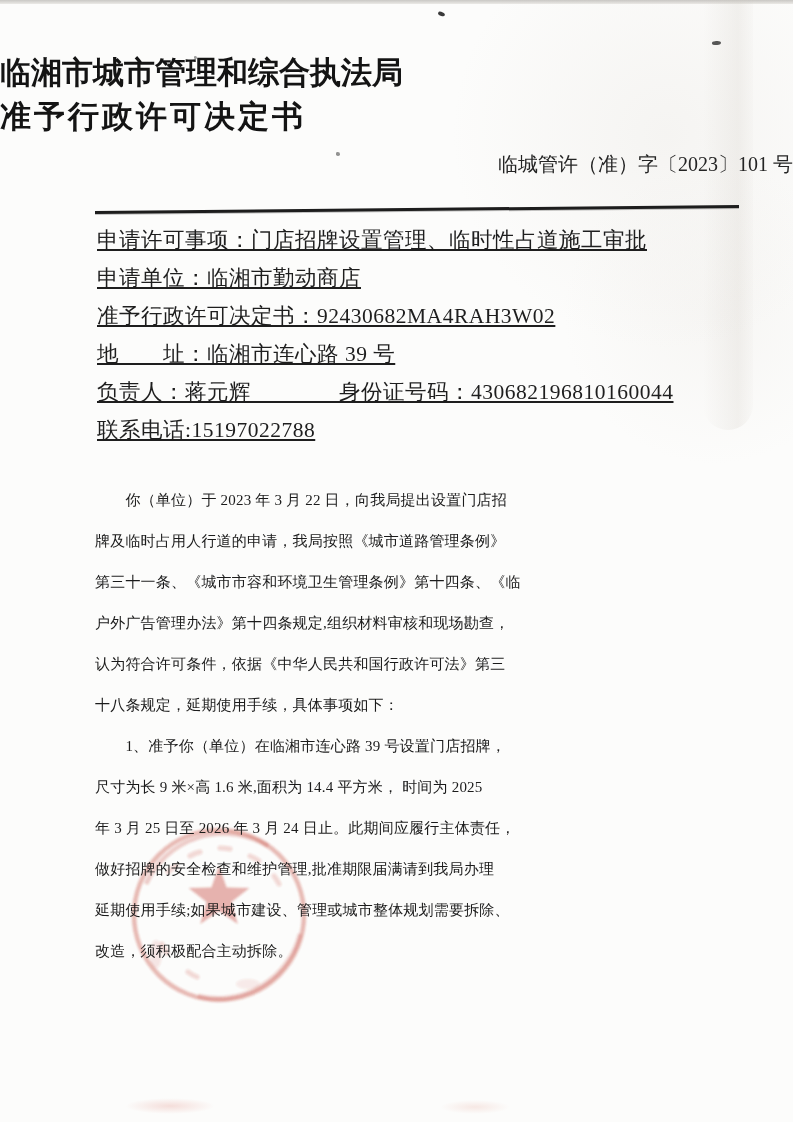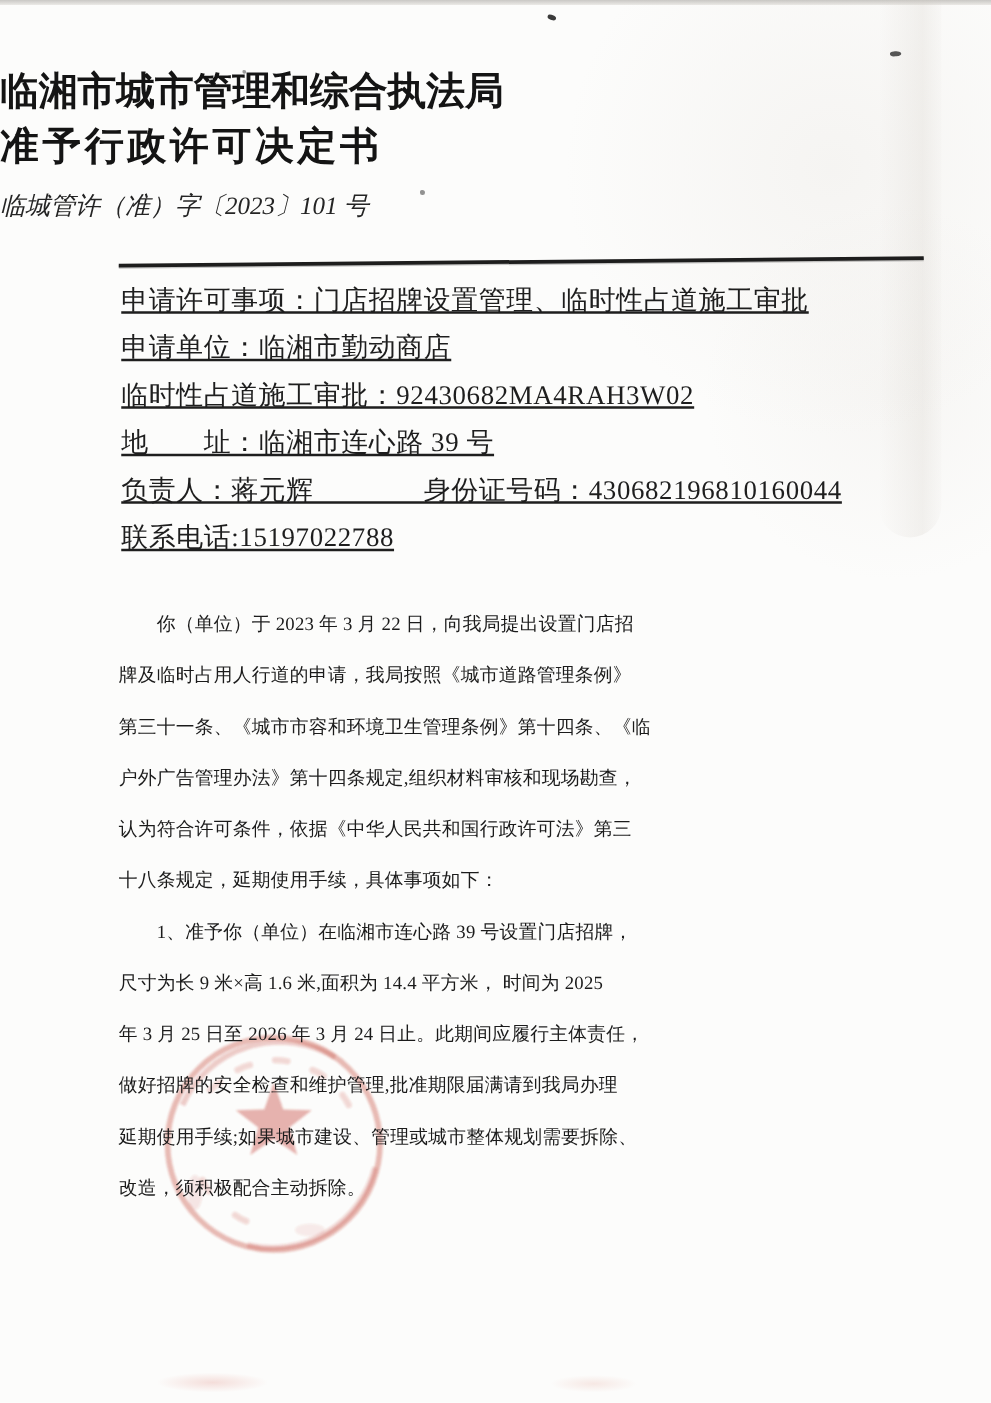--- a/index.html
+++ b/index.html
@@ -50,25 +50,24 @@
     font-family:"Liberation Sans","DejaVu Sans",sans-serif;
     font-weight:700;
     font-size:31px;
     color:#141414;
     white-space:pre;
   }
   .title-line-1{top:52px;}
   .title-line-2{top:96px;letter-spacing:3px;}
   .doc-number{
     position:absolute;left:0;top:151px;width:100%;
-    text-align:left;
+    text-align:right;
     font-size:20px;
     color:#242424;
     white-space:pre;
-    font-style:italic;
   }
   .rule{
     position:absolute;left:95px;top:208px;width:644px;height:3px;
     background:#1d1d1d;
     transform:rotate(-0.55deg);
     box-shadow:0 1px 0 rgba(30,30,30,0.25);
   }
 
   
   .info-block{
@@ -118,21 +117,21 @@
   <div class="smudge-bottom2"></div>
 
   <div class="title-line title-line-1">临湘市城市管理和综合执法局</div>
   <div class="title-line title-line-2">准予行政许可决定书</div>
   <div class="doc-number">临城管许（准）字〔2023〕101 号</div>
   <div class="rule"></div>
 
   <div class="info-block">
     <div class="info-line">申请许可事项：门店招牌设置管理、临时性占道施工审批</div>
     <div class="info-line">申请单位：临湘市勤动商店</div>
-    <div class="info-line">临时性占道施工审批：92430682MA4RAH3W02</div>
+    <div class="info-line">准予行政许可决定书：92430682MA4RAH3W02</div>
     <div class="info-line">地　　址：临湘市连心路 39 号</div>
     <div class="info-line">负责人：蒋元辉　　　　身份证号码：430682196810160044</div>
     <div class="info-line">联系电话:15197022788</div>
   </div>
 
   <div class="body-block">
     <div class="para">
       <div class="body-line">　　你（单位）于 2023 年 3 月 22 日，向我局提出设置门店招</div>
       <div class="body-line">牌及临时占用人行道的申请，我局按照《城市道路管理条例》</div>
       <div class="body-line">第三十一条、《城市市容和环境卫生管理条例》第十四条、《临</div>

